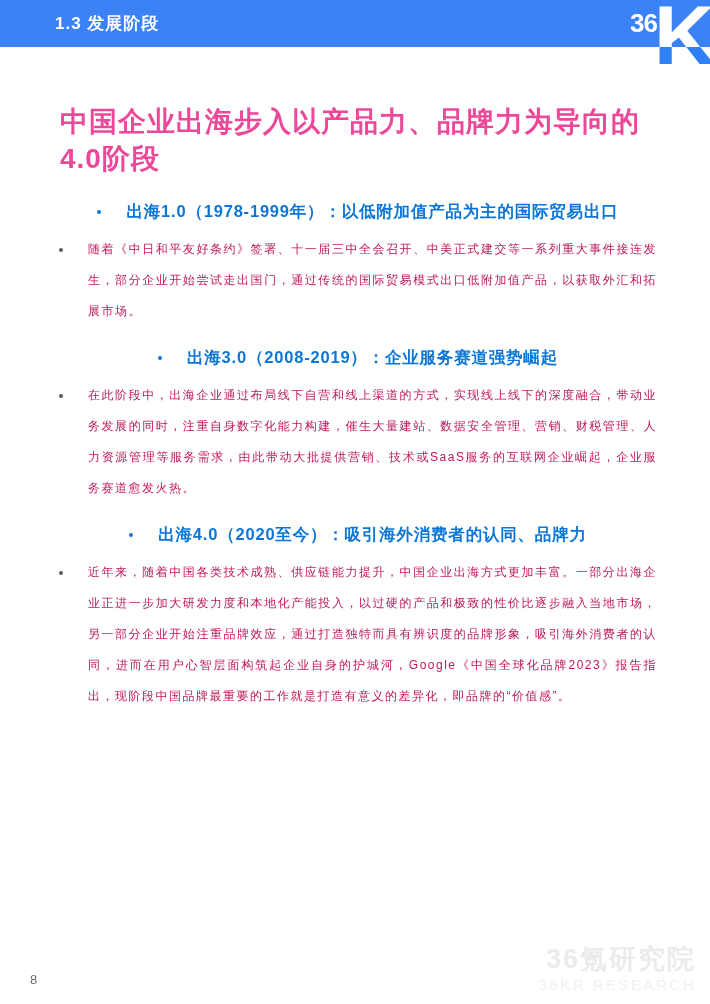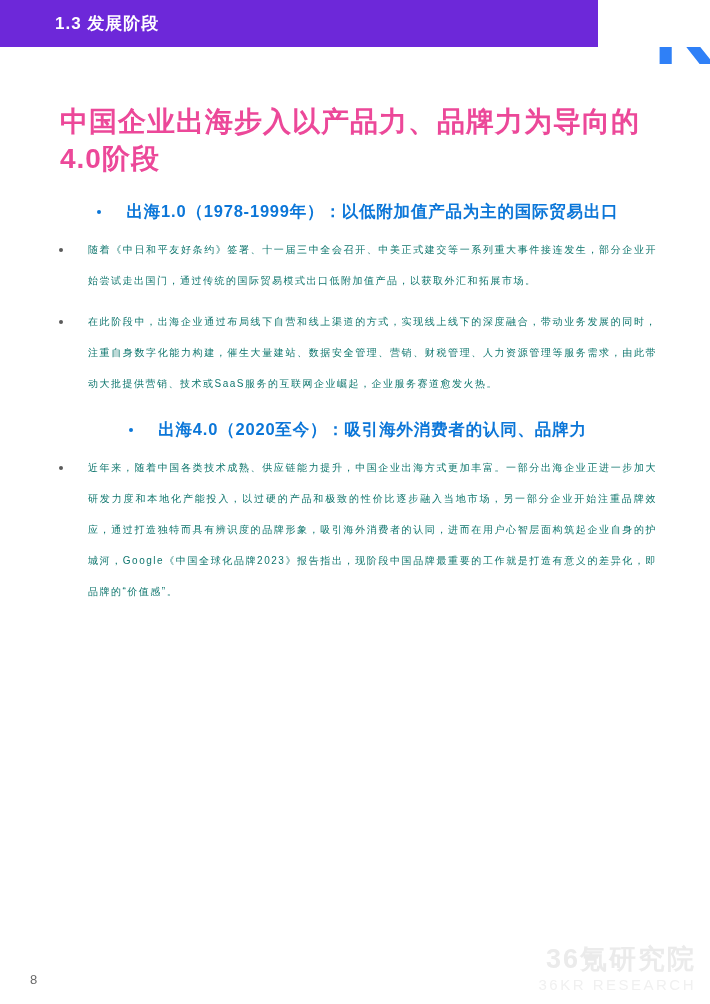--- a/index.html
+++ b/index.html
@@ -9,22 +9,22 @@
   .page {
     position:relative;
     width:710px; height:1004px;
     background:#ffffff;
     overflow:hidden;
   }
 
   
   .header-bar {
     position:absolute; top:0; left:0;
-    width:598px; height:47px;
-    background:#6d28d9;
+    width:710px; height:47px;
+    background:#3b82f6;
   }
   .header-label {
     position:absolute; left:55px; top:0; height:47px;
     display:flex; align-items:center;
     color:#ffffff; font-size:17px; font-weight:700;
     letter-spacing:1px;
   }
 
   
   .logo { position:absolute; top:0; right:-12px; width:92px; height:78px; pointer-events:none; }
@@ -60,21 +60,21 @@
   }
   .head-row { margin-top:18px;justify-content:center; }
   .head-row .dot { background:#0B76D8; margin-top:11px; }
   .head-text {
     color:#0B76D8; font-size:16.5px; font-weight:700;
     line-height:25px; letter-spacing:0.8px;
   }
   .body-row { margin-top:10px; }
   .body-row .dot { background:#5a5a5a; margin-top:14px; }
   .body-text {
-    color:#0f766e; font-size:10px;
+    color:#be185d; font-size:12px;
     line-height:31px; letter-spacing:1.5px;
     text-align:justify;
   }
 
   
   .page-num {
     position:absolute; left:30px; bottom:17px;
     color:#6a6a6a; font-size:13px;
   }
   .watermark {
@@ -124,20 +124,26 @@
         <div class="head-text">出海1.0（1978-1999年）：以低附加值产品为主的国际贸易出口</div>
       </div>
       <div class="row body-row">
         <div class="bullet-col">
             <span class="dot"></span>
           </div>
         <div class="body-text">随着《中日和平友好条约》签署、十一届三中全会召开、中美正式建交等一系列重大事件接连发生，部分企业开始尝试走出国门，通过传统的国际贸易模式出口低附加值产品，以获取外汇和拓展市场。</div>
       </div>
 
 
+      <div class="row head-row">
+        <div class="bullet-col">
+            <span class="dot"></span>
+          </div>
+        <div class="head-text">出海3.0（2008-2019）：企业服务赛道强势崛起</div>
+      </div>
       <div class="row body-row">
         <div class="bullet-col">
             <span class="dot"></span>
           </div>
         <div class="body-text">在此阶段中，出海企业通过布局线下自营和线上渠道的方式，实现线上线下的深度融合，带动业务发展的同时，注重自身数字化能力构建，催生大量建站、数据安全管理、营销、财税管理、人力资源管理等服务需求，由此带动大批提供营销、技术或SaaS服务的互联网企业崛起，企业服务赛道愈发火热。</div>
       </div>
 
       <div class="row head-row">
         <div class="bullet-col">
             <span class="dot"></span>

